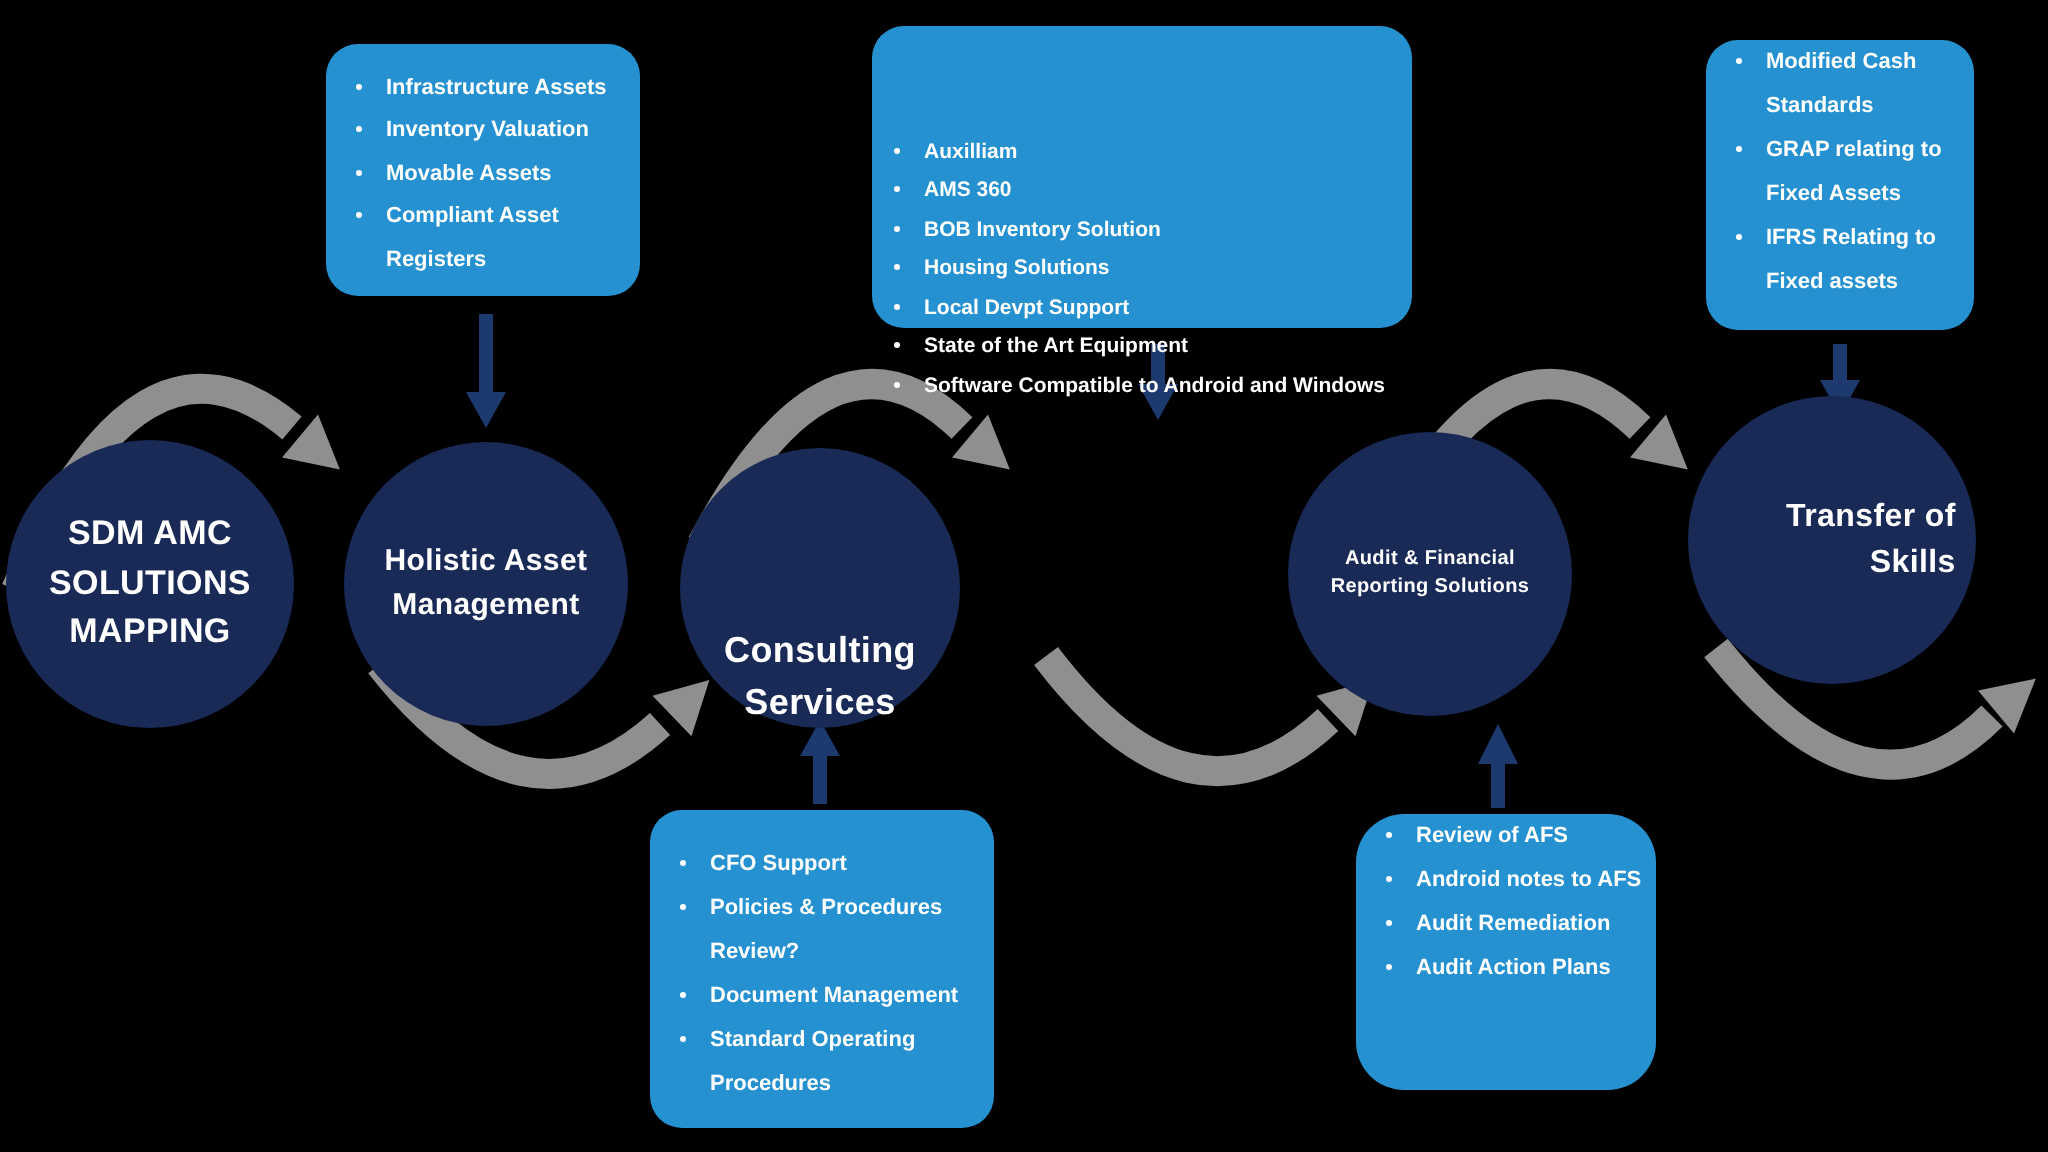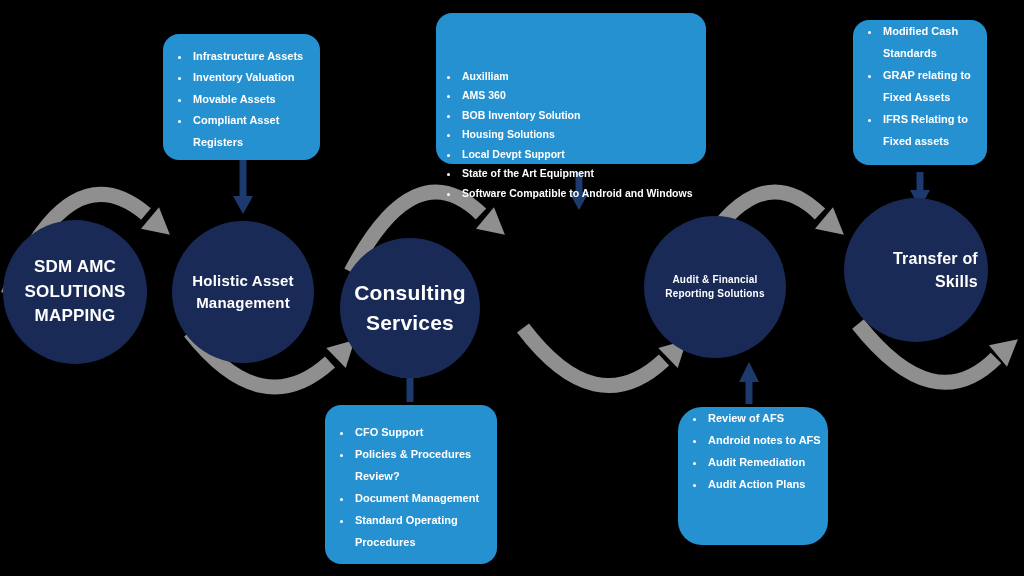--- a/index.html
+++ b/index.html
@@ -16,33 +16,33 @@
 
   .circle {
     position:absolute; z-index:2; border-radius:50%;
     background:var(--navy,#1a2a57); color:var(--text-white,#fff);
     display:flex; align-items:center; justify-content:center;
     text-align:center; font-weight:bold;
   }
   .circle .clabel { width:86%; line-height:1.45; letter-spacing:0.2px; }
   .c1 { left:3px;   top:220px; width:144px; height:144px; font-size:17px; }
   .c2 { left:172px; top:221px; width:142px; height:142px; font-size:15px; }
-  .c3 { left:340px; top:238px; width:140px; height:140px; font-size:21px; }
+  .c3 { left:340px; top:224px; width:140px; height:140px; font-size:18px;align-items:flex-end; }
   .c4 { left:510px; top:212px; width:140px; height:140px; font-size:17px; }
   .c5 { left:644px; top:216px; width:142px; height:142px; font-size:10px; }
   .c6 { left:844px; top:198px; width:144px; height:144px; font-size:16px;text-align:right; }
 
   .box {
     position:absolute; z-index:2; border-radius:16px;
     background:var(--box-blue,#2591d0); color:var(--text-white,#fff);
     font-weight:bold; box-sizing:border-box;
   }
   .box ul { margin:0; padding:0 6px 0 28px; list-style:disc outside; }
   .box li { font-size:11px; line-height:2.0; padding-left:2px; }
-  .b1 { left:163px; top:34px;  width:157px; height:126px; padding-top:12px; }
+  .b1 { left:163px; top:22px;  width:157px; height:126px; padding-top:12px; }
   .b1 li { line-height:1.95; }
   .b2 { left:436px; top:13px;  width:270px; height:151px; padding-top:13px; }
   .b2 ul { padding-left:24px;margin-top:41px; }
   .b2 li { font-size:10.5px; line-height:1.85; white-space:nowrap; }
   .b3 { left:853px; top:20px;  width:134px; height:145px; }
   .b4 { left:325px; top:405px; width:172px; height:159px; padding-top:16px; }
   .b5 { left:678px; top:407px; width:150px; height:138px; padding-top:0;border-radius:24px; }
 </style>
 </head>
 <body>

